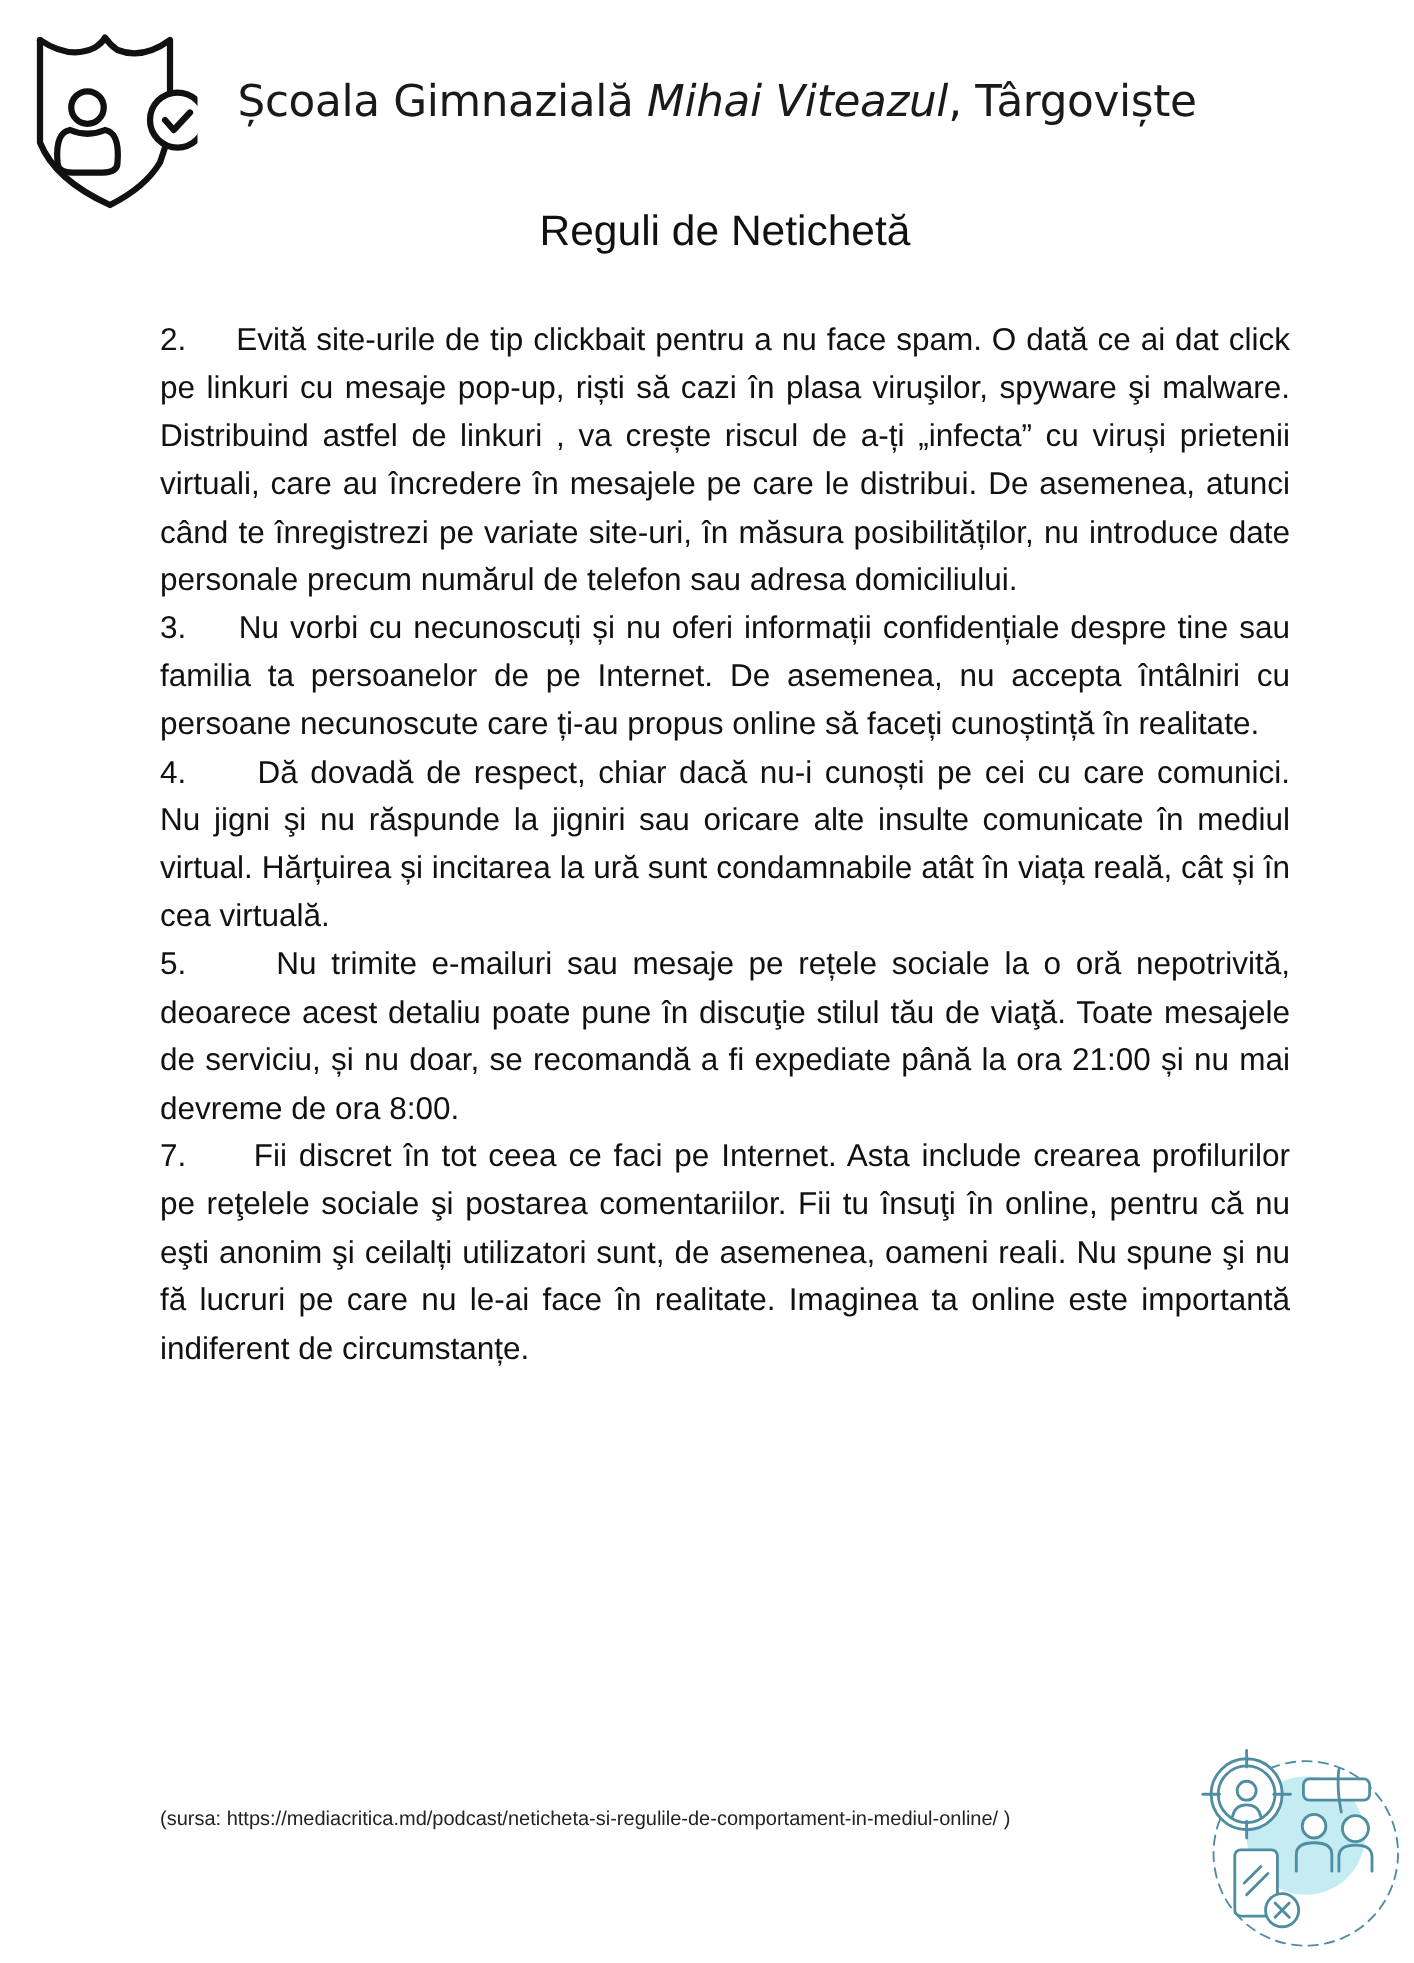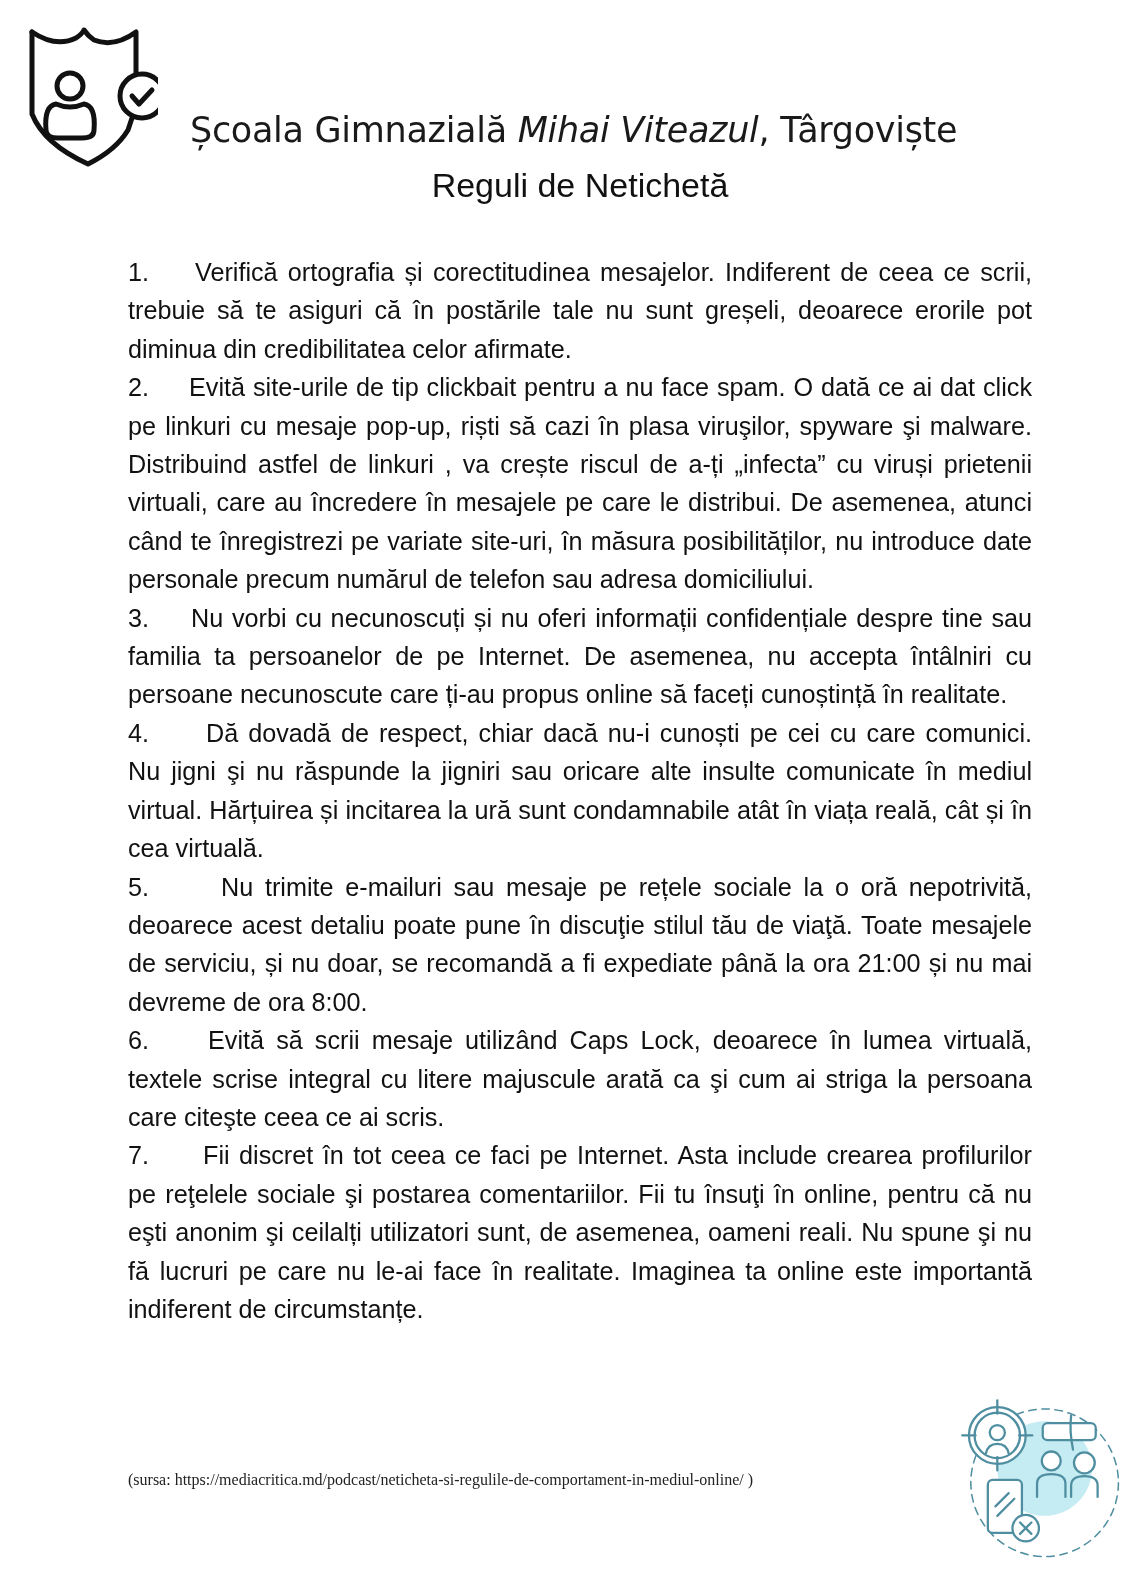--- a/index.html
+++ b/index.html
@@ -1,25 +1,25 @@
 <!DOCTYPE html>
 <html><head>
 <meta charset="utf-8">
 <style>
   html, body { margin: 0; padding: 0; background: #ffffff; }
   body { width: 1131px; height: 1570px; position: relative; overflow: hidden; color: #111; }
   .logo { position: absolute; left: 26px; top: 26px; width: 132px; height: 142px; }
-  .school { position: absolute; left: 190px; top: 62px; font-family: "DejaVu Sans", sans-serif; font-size: 35px; color: #1a1a1a; letter-spacing: -0.3px; white-space: nowrap; margin-top: 48px; }
+  .school { position: absolute; left: 190px; top: 62px; font-family: "DejaVu Sans", sans-serif; font-size: 35px; color: #1a1a1a; letter-spacing: -0.3px; white-space: nowrap; }
   .school i { font-style: italic; }
   .title { position: absolute; left: 0; width: 1160px; top: 166px; text-align: center; font-family: "Liberation Sans", sans-serif; font-size: 34px; color: #111; }
   .rules { position: absolute; left: 128px; top: 253px; width: 904px; font-family: "Liberation Sans", sans-serif; font-size: 25.2px; line-height: 38.4px; color: #111; }
   .rule { text-align: justify; margin: 0; }
   .rule .num { display: inline-block; }
   .rule .gap1 { display: inline-block; width: 44px; }
-  .source { position: absolute; left: 128px; top: 1447px; font-family: Liberation Serif, serif; font-size: 16px; color: #222; white-space: nowrap; margin-top: 24px; }
+  .source { position: absolute; left: 128px; top: 1447px; font-family: Liberation Sans, sans-serif; font-size: 16px; color: #222; white-space: nowrap; }
   .illus { position: absolute; left: 950px; top: 1392px; width: 176px; height: 172px; }
 </style>
 </head>
 <body>
 
 <div class="logo">
   <svg width="132" height="142" viewBox="0 0 132 142" fill="none" stroke="#111" stroke-width="5" stroke-linejoin="round" stroke-linecap="round">
     <path d="M6 6 Q30 22 50 12 Q56 8 58 4 Q62 10 68 14 Q88 22 110 6 L110 48"></path>
     <path d="M6 6 L6 88 Q18 118 62 138 Q90 124 102 104 L106 92"></path>
     <circle cx="44" cy="60" r="13"></circle>
@@ -27,26 +27,24 @@
     <circle cx="116" cy="70" r="22"></circle>
     <path d="M106 70 L113 78 L126 64"></path>
   </svg>
 </div>
 
 <div class="school"><span>Școala Gimnazială </span><i>Mihai Viteazul</i><span>, Târgoviște</span></div>
 
 <div class="title">Reguli de Netichetă</div>
 
 <div class="rules">
-  <p class="rule"><span class="num">1.</span><span class="gap1" style="width:46px"></span><span>Verifică ortografia și corectitudinea mesajelor. Indiferent de ceea ce scrii, trebuie să te asiguri că în postările tale nu sunt greșeli, deoarece erorile pot diminua din credibilitatea celor afirmate.</span></p>
   <p class="rule"><span class="num">2.</span><span class="gap1" style="width:40px"></span><span>Evită site-urile de tip clickbait pentru a nu face spam. O dată ce ai dat click pe linkuri  cu mesaje pop-up, riști să cazi în plasa viruşilor, spyware şi malware. Distribuind astfel de linkuri , va crește riscul de a-ți „infecta” cu viruși prietenii virtuali, care au încredere în mesajele pe care le distribui. De asemenea, atunci când te înregistrezi pe variate site-uri, în măsura posibilităților, nu introduce date personale precum numărul de telefon sau adresa domiciliului.</span></p>
   <p class="rule"><span class="num">3.</span><span class="gap1" style="width:42px"></span><span>Nu vorbi cu necunoscuți și nu oferi informații confidențiale despre tine sau familia ta persoanelor de pe Internet. De asemenea, nu accepta întâlniri cu persoane necunoscute care ți-au propus online să faceți cunoștință în realitate.</span></p>
   <p class="rule"><span class="num">4.</span><span class="gap1" style="width:57px"></span><span>Dă dovadă de respect, chiar dacă nu-i cunoști pe cei cu care comunici. Nu jigni şi nu răspunde la jigniri sau oricare alte insulte comunicate în mediul virtual. Hărțuirea și incitarea la ură sunt condamnabile atât în viața reală, cât și în cea virtuală.</span></p>
   <p class="rule"><span class="num">5.</span><span class="gap1" style="width:72px"></span><span>Nu trimite e-mailuri sau mesaje pe rețele sociale la o oră nepotrivită, deoarece acest detaliu poate pune în discuţie stilul tău de viaţă. Toate mesajele de serviciu, și nu doar, se recomandă a fi expediate până la ora 21:00 și nu mai devreme de ora 8:00.</span></p>
-  <p class="rule"><span class="num">6.</span><span class="gap1" style="width:59px"></span><span>Evită să scrii mesaje utilizând Caps Lock, deoarece în lumea virtuală, textele scrise integral cu litere majuscule arată ca şi cum ai striga la persoana care citeşte ceea ce ai scris.</span></p>
   <p class="rule"><span class="num">7.</span><span class="gap1" style="width:54px"></span><span>Fii discret în tot ceea ce faci pe Internet. Asta include crearea profilurilor pe reţelele sociale şi postarea comentariilor. Fii tu însuţi în online, pentru că nu eşti anonim şi ceilalți utilizatori sunt, de asemenea, oameni reali. Nu spune şi nu fă lucruri pe care nu le-ai face în realitate. Imaginea ta online este importantă indiferent de circumstanțe.</span></p>
 </div>
 
 <div class="source">(sursa: https://mediacritica.md/podcast/neticheta-si-regulile-de-comportament-in-mediul-online/ )</div>
 
 <div class="illus">
   <svg width="176" height="172" viewBox="0 0 186 180" fill="none" stroke="#4f8ea0" stroke-width="2.4" stroke-linecap="round" stroke-linejoin="round">
     <circle cx="100" cy="95" r="78" stroke-dasharray="8 6" stroke-width="1.6"></circle>
     <circle cx="100" cy="80" r="50" fill="#c6ecf3" stroke="none"></circle>
 

